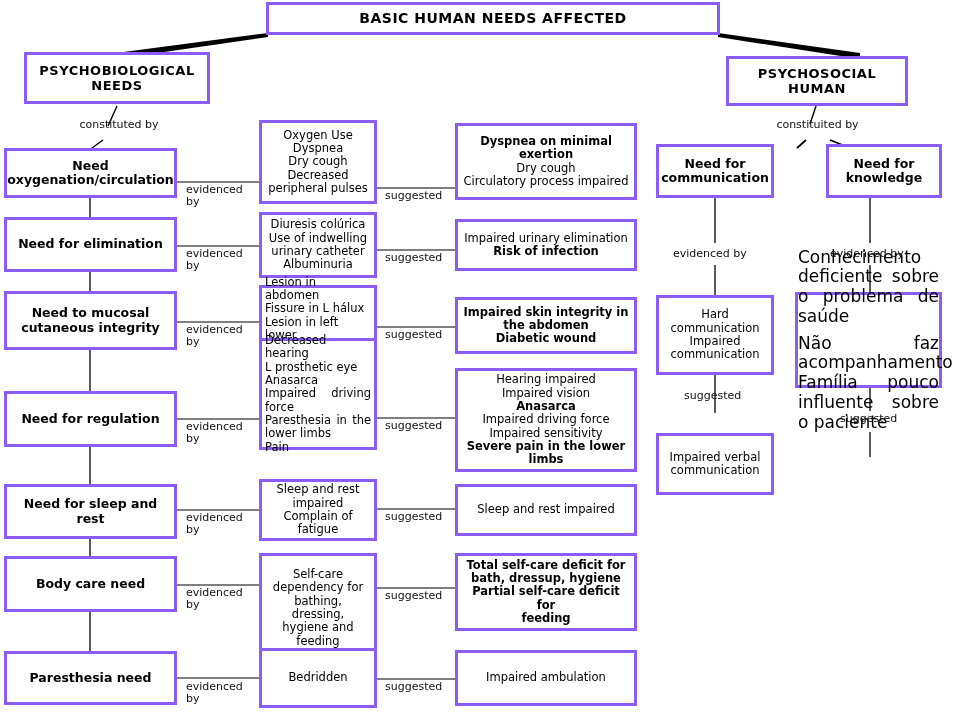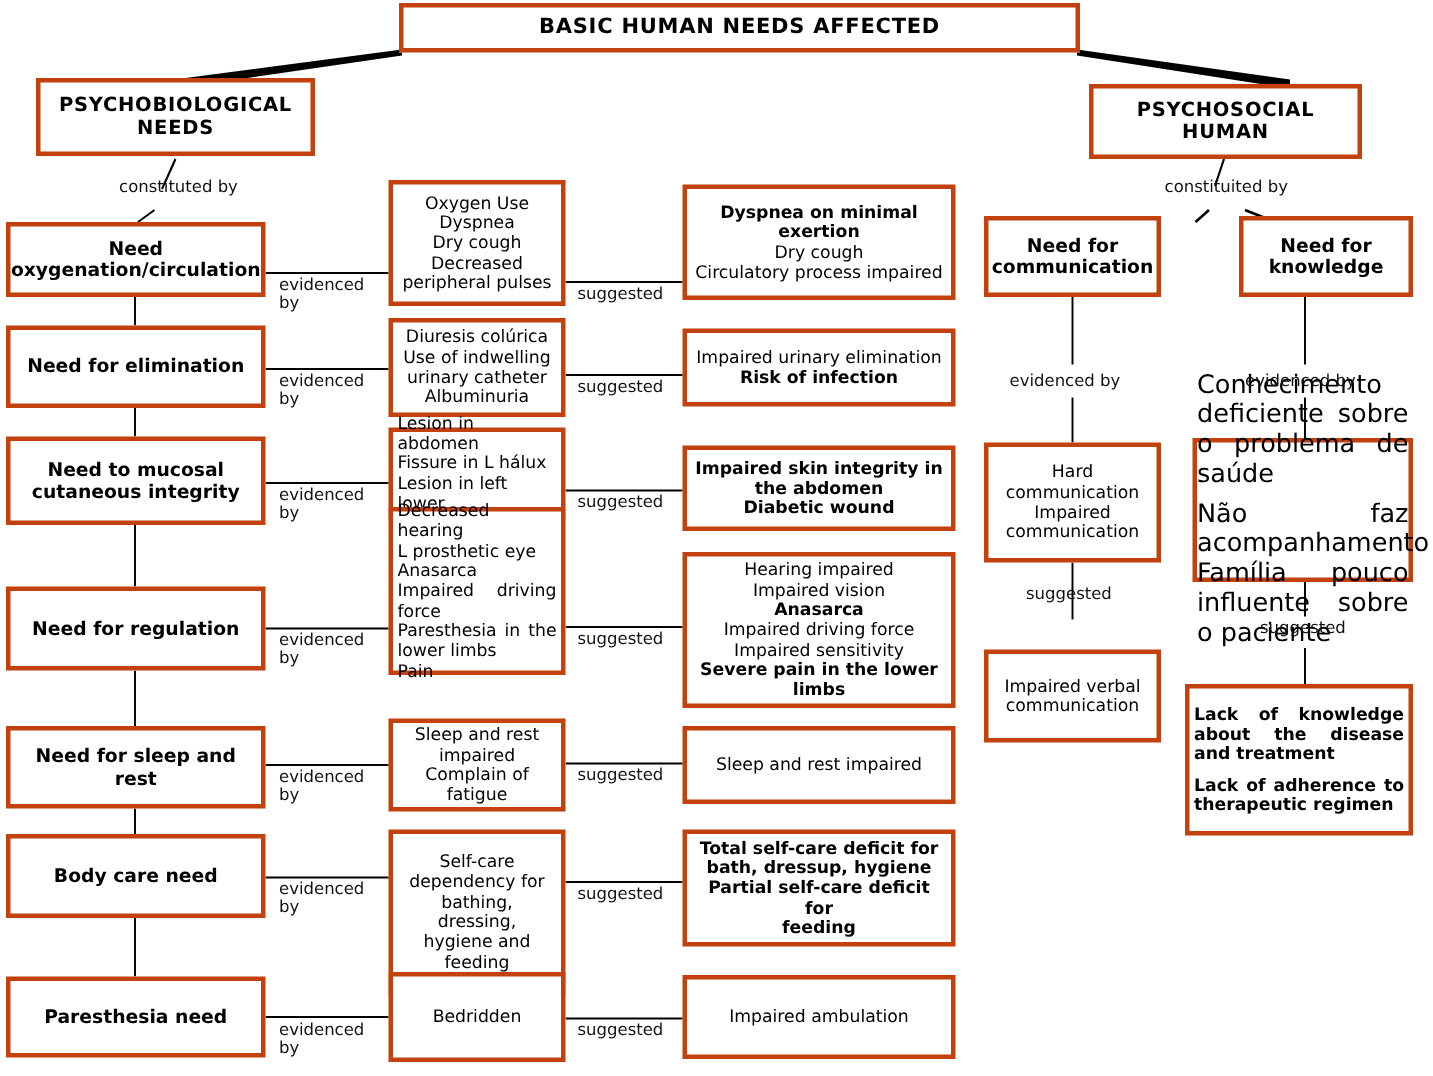--- a/index.html
+++ b/index.html
@@ -6,21 +6,21 @@
   body{
     width:955px;height:717px;position:relative;overflow:hidden;
     font-family:"DejaVu Sans","Liberation Sans",sans-serif;
     color:#000;
   }
   .canvas{position:absolute;inset:0;}
   svg.lines{position:absolute;left:0;top:0;width:955px;height:717px;pointer-events:none;}
 
   .box{
     position:absolute;box-sizing:border-box;
-    border:3px solid #c2410c;background:#fff;
+    border:3px solid #8b5cf6;background:#fff;
     display:flex;align-items:center;justify-content:center;
     text-align:center;line-height:1.16;z-index:3;
   }
   .box .txt{display:block;width:100%;padding:0 3px;}
   .b-title{font-weight:bold;letter-spacing:.5px;}
   .need{font-weight:bold;font-size:12.5px;}
   .bold{font-weight:bold;}
   .ev, .sg{
     position:absolute;z-index:4;background:transparent;
     font-size:11px;line-height:1.12;color:#111;white-space:pre-line;
@@ -268,21 +268,14 @@
   </div>
 
   <div class="sg" style="left:684px;top:390px;">suggested</div>
   <div class="sg" style="left:840px;top:413px;">suggested</div>
 
   <div class="box" style="left:656px;top:433px;width:118px;height:62px;font-size:11.5px;white-space:pre-line;">
     <span class="txt ctr">Impaired verbal
 communication</span>
   </div>
 
-  <div class="box" style="left:790px;top:456px;width:152px;height:101px;font-size:11.5px;">
-    <span class="txt just bold">
-      <span style="display:block;">Lack of knowledge about the disease and treatment</span>
-      <span class="sp"></span>
-      <span style="display:block;">Lack of adherence to therapeutic regimen</span>
-    </span>
-  </div>
 
 </div>
 
 </body></html>

